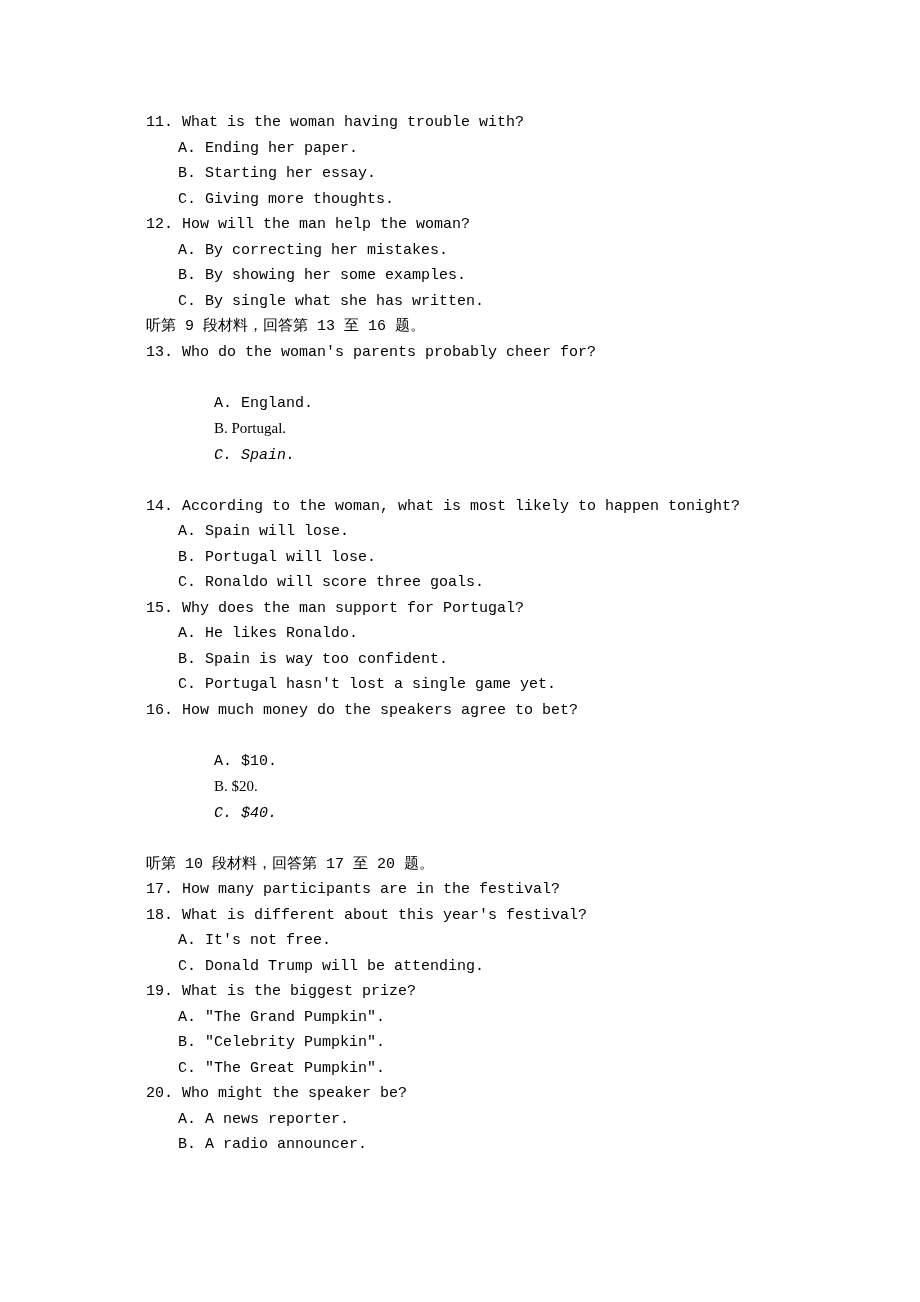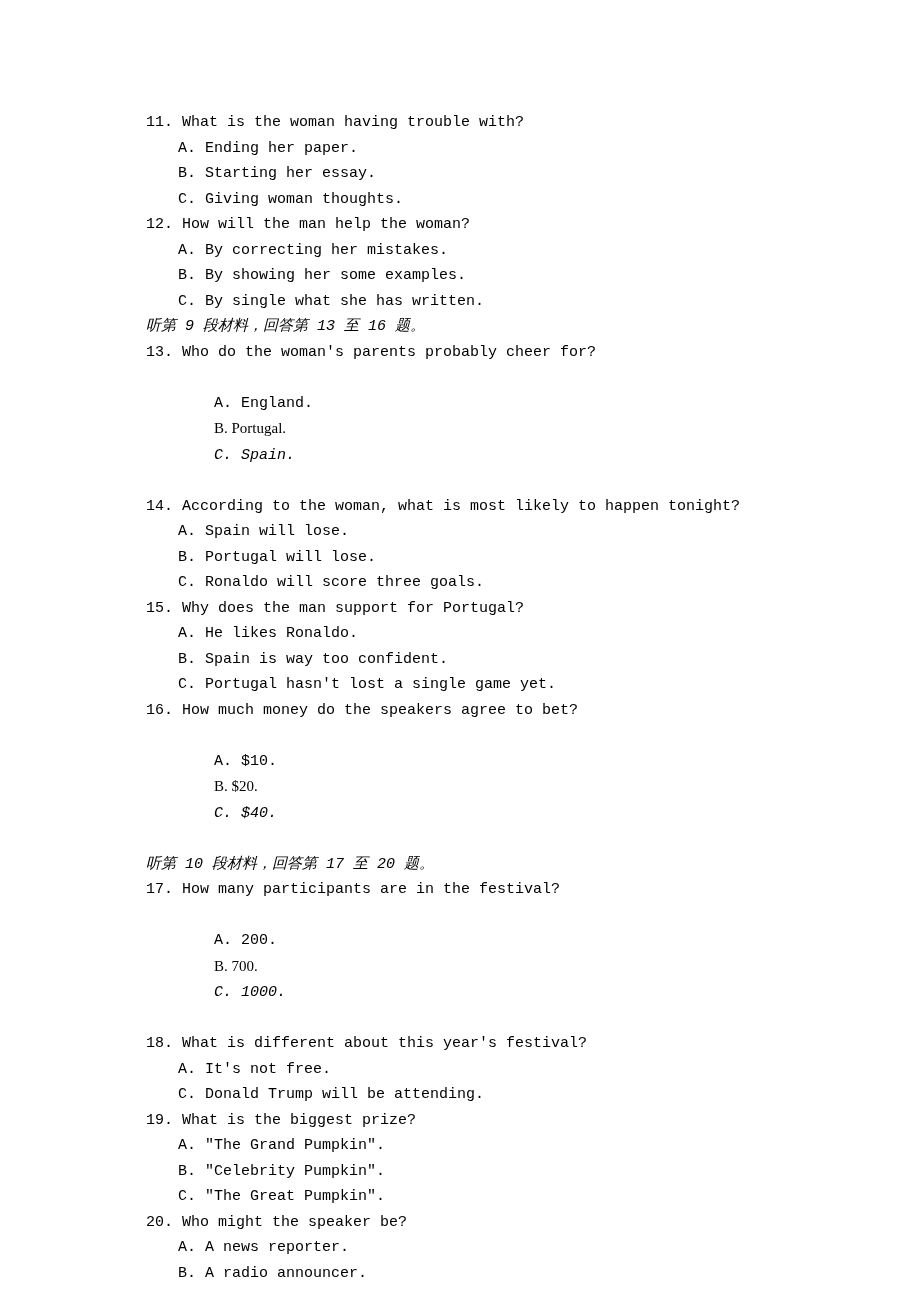--- a/index.html
+++ b/index.html
@@ -24,35 +24,34 @@
     padding-left: 36px;
   }
   .opt-single {
     padding-left: 68px;
   }
   .opt-row {
     padding-left: 68px;
   }
   .section {
     padding-left: 36px;
-    font-style: italic;
   }
   .opta { display:inline-block; width: 205px; }
   .optb { display:inline-block; width: 220px; font-family: Liberation Serif, serif; }
   .optc { display:inline-block;font-style:italic; }
 </style>
 </head>
 <body>
 
 <div class="page">
 
   <div class="line q-num">11. What is the woman having trouble with?</div>
   <div class="line opt-single">A. Ending her paper.</div>
   <div class="line opt-single">B. Starting her essay.</div>
-  <div class="line opt-single">C. Giving woman thoughts.</div>
+  <div class="line opt-single">C. Giving more thoughts.</div>
 
   <div class="line q-num">12. How will the man help the woman?</div>
   <div class="line opt-single">A. By correcting her mistakes.</div>
   <div class="line opt-single">B. By showing her some examples.</div>
   <div class="line opt-single">C. By single what she has written.</div>
 
   <div class="line section">听第 9 段材料，回答第 13 至 16 题。</div>
 
   <div class="line q-num">13. Who do the woman's parents probably cheer for?</div>
   <div class="line opt-row">
@@ -74,25 +73,20 @@
   <div class="line q-num">16. How much money do the speakers agree to bet?</div>
   <div class="line opt-row">
     <span class="opta">A. $10.</span>
     <span class="optb">B. $20.</span>
     <span class="optc">C. $40.</span>
   </div>
 
   <div class="line section">听第 10 段材料，回答第 17 至 20 题。</div>
 
   <div class="line q-num">17. How many participants are in the festival?</div>
-  <div class="line opt-row">
-    <span class="opta">A. 200.</span>
-    <span class="optb">B. 700.</span>
-    <span class="optc">C. 1000.</span>
-  </div>
 
   <div class="line q-num">18. What is different about this year's festival?</div>
   <div class="line opt-single">A. It's not free.</div>
   <div class="line opt-single">C. Donald Trump will be attending.</div>
 
   <div class="line q-num">19. What is the biggest prize?</div>
   <div class="line opt-single">A. "The Grand Pumpkin".</div>
   <div class="line opt-single">B. "Celebrity Pumpkin".</div>
   <div class="line opt-single">C. "The Great Pumpkin".</div>
 

